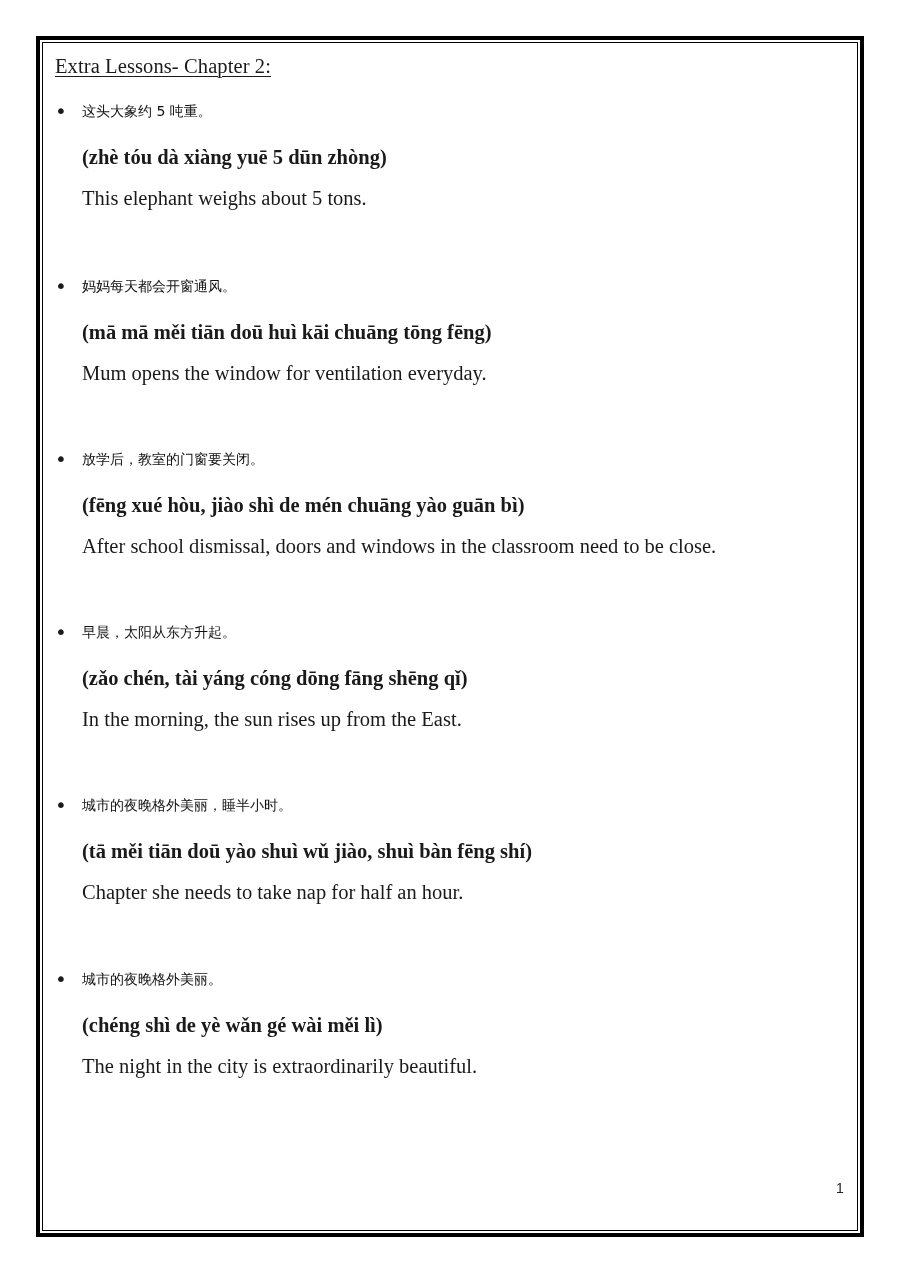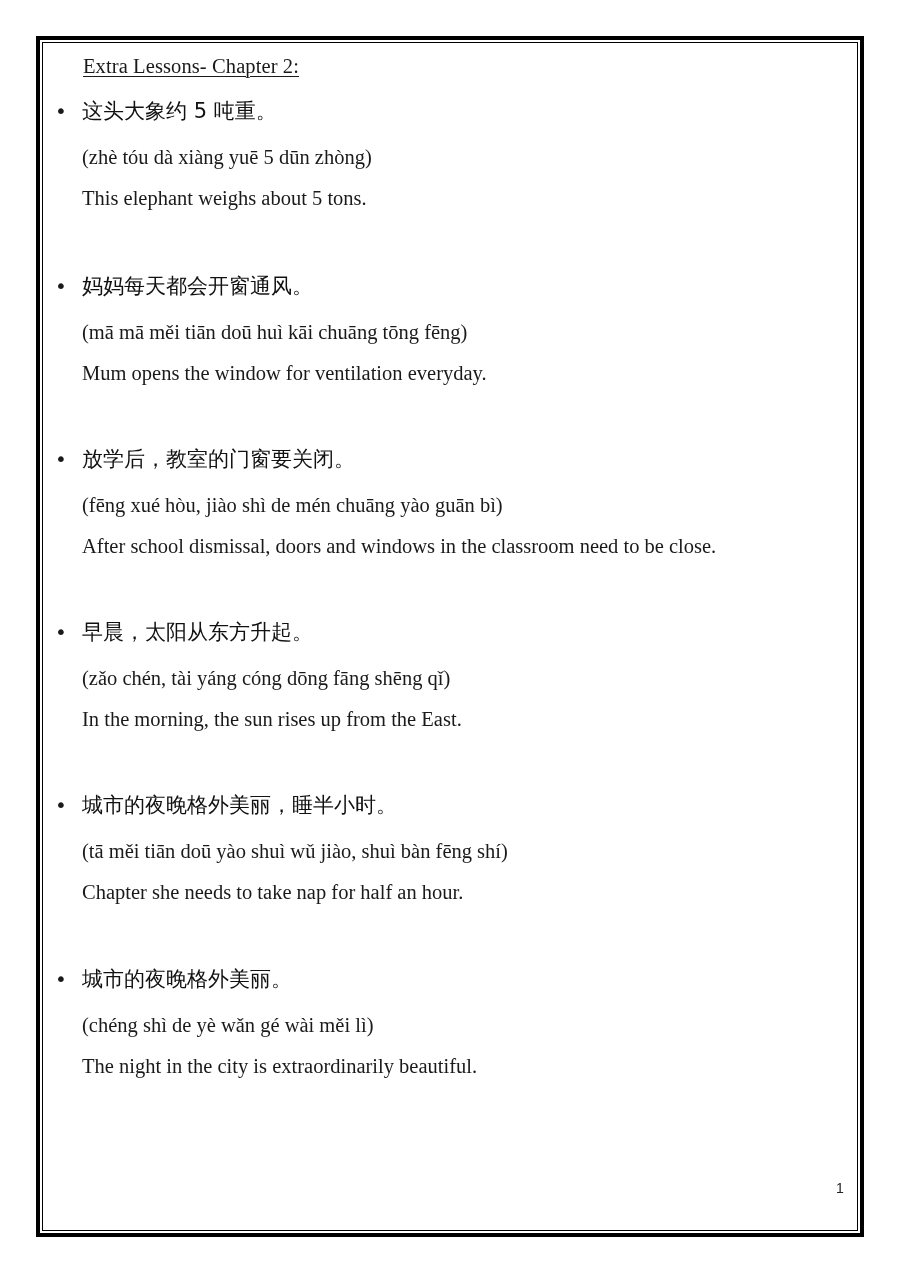--- a/index.html
+++ b/index.html
@@ -36,51 +36,51 @@
     }
     .title {
       position: absolute;
       left: 55px;
       top: 55px;
       font-size: 20.5px;
       text-decoration: underline;
       text-underline-offset: 3px;
       text-decoration-thickness: 1px;
       letter-spacing: 0.1px;
-      margin-left: 28px;
     }
     .entry {
       position: absolute;
       left: 0;
       width: 900px;
     }
     .bullet {
       position: absolute;
       left: 55px;
       top: 0;
       font-size: 20px;
       font-family: "DejaVu Sans", sans-serif;
       line-height: 26px;
     }
     .hanzi {
       position: absolute;
       left: 82px;
       top: 0;
       font-family: "DejaVu Sans", sans-serif;
-      font-size: 21px;
+      font-size: 14px;
       line-height: 26px;
       color: #111;
     }
     .pinyin {
       position: absolute;
       left: 82px;
       top: 46px;
       font-size: 20.5px;
       line-height: 26px;
       white-space: nowrap;
+      font-weight: bold;
     }
     .english {
       position: absolute;
       left: 82px;
       top: 87px;
       font-size: 20.5px;
       line-height: 26px;
       white-space: nowrap;
     }
     .page-number {

